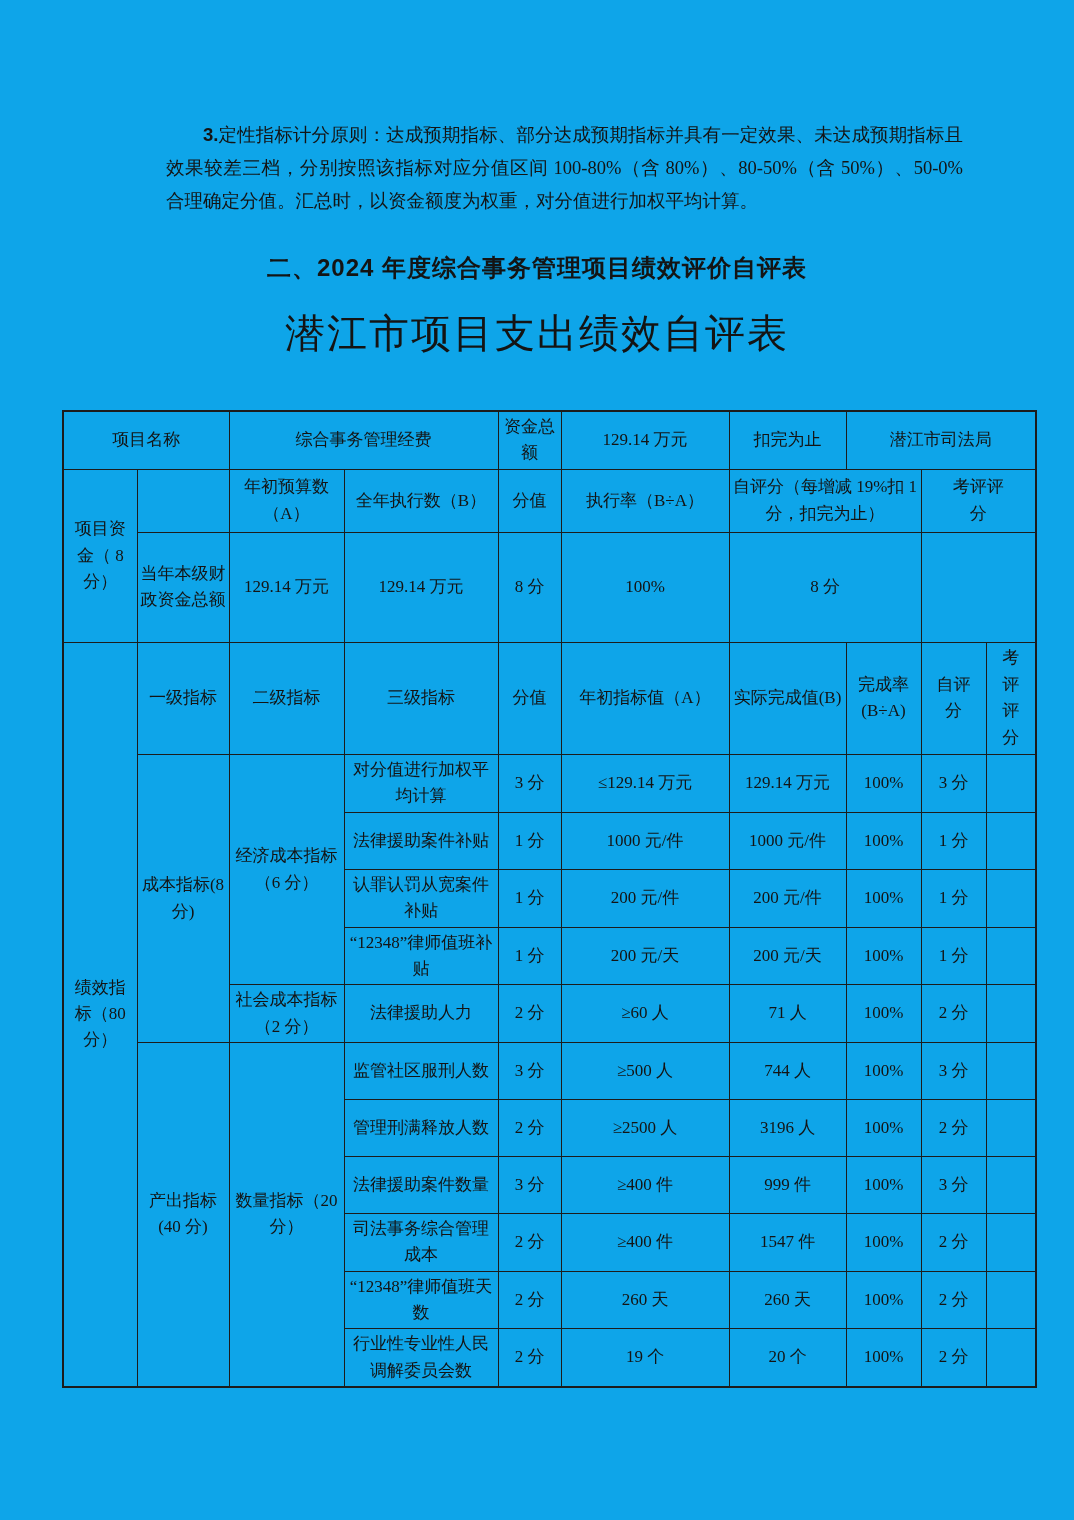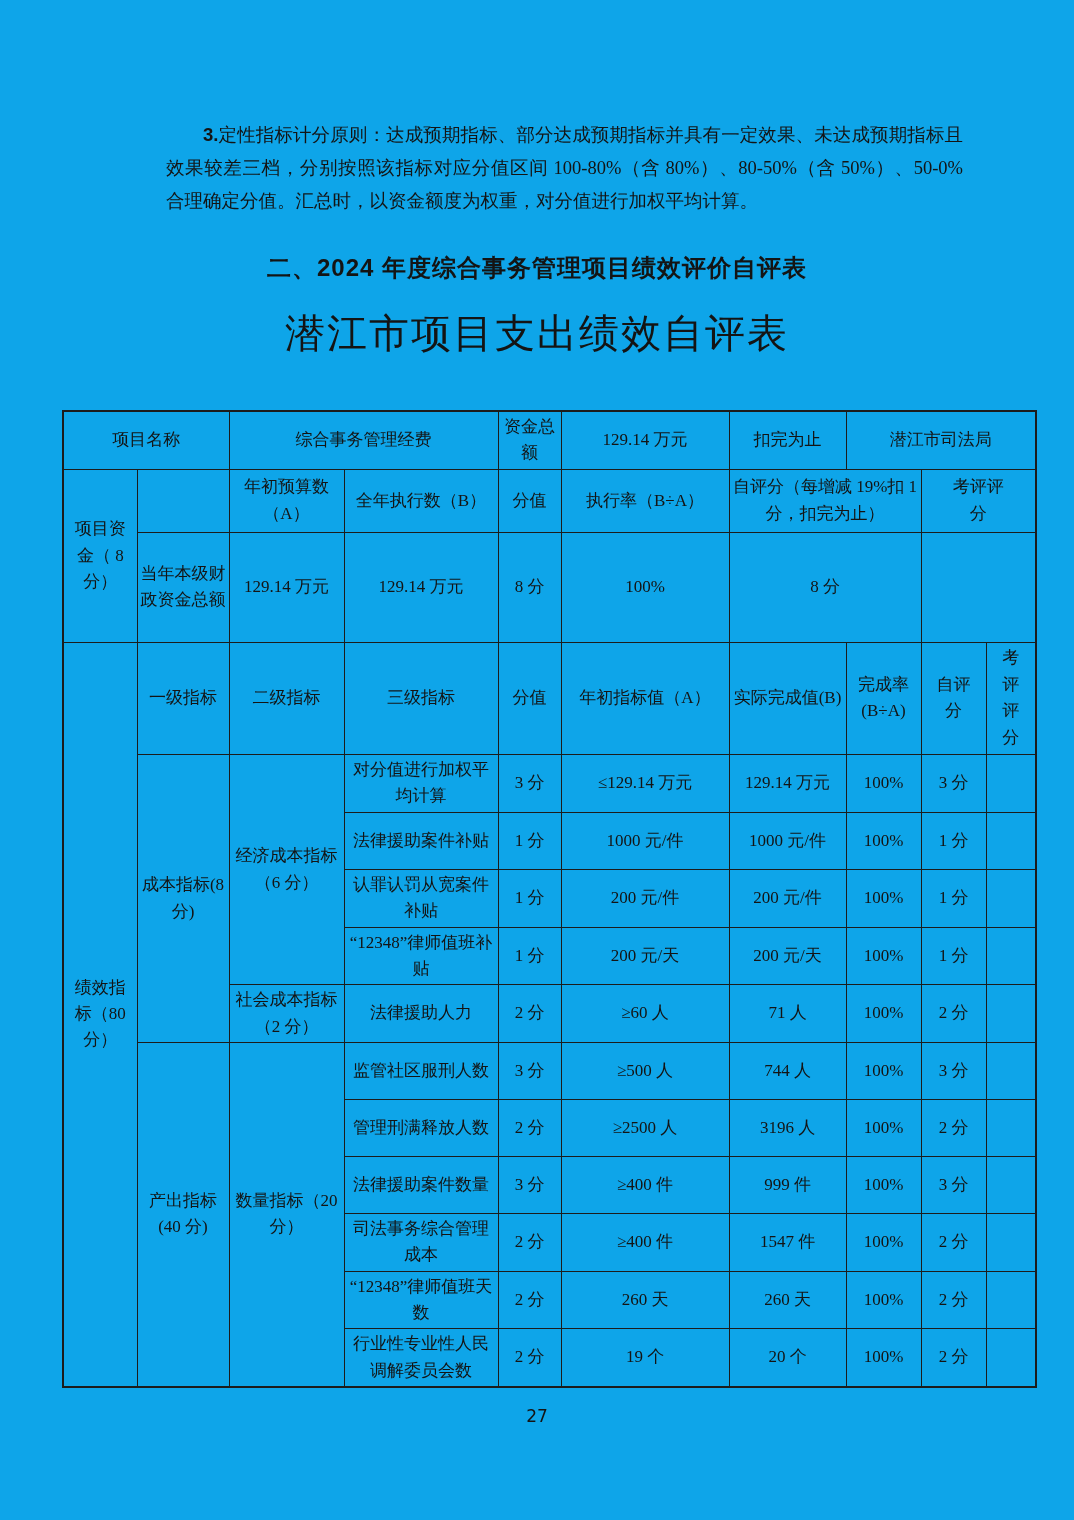--- a/index.html
+++ b/index.html
@@ -243,15 +243,14 @@
       <td>2 分</td>
       <td>19 个</td>
       <td>20 个</td>
       <td>100%</td>
       <td>2 分</td>
       <td></td>
     </tr>
   </tbody>
     </table>
 
-  <div class="page-number">27</div>
 
 </div>
 
 </body></html>

